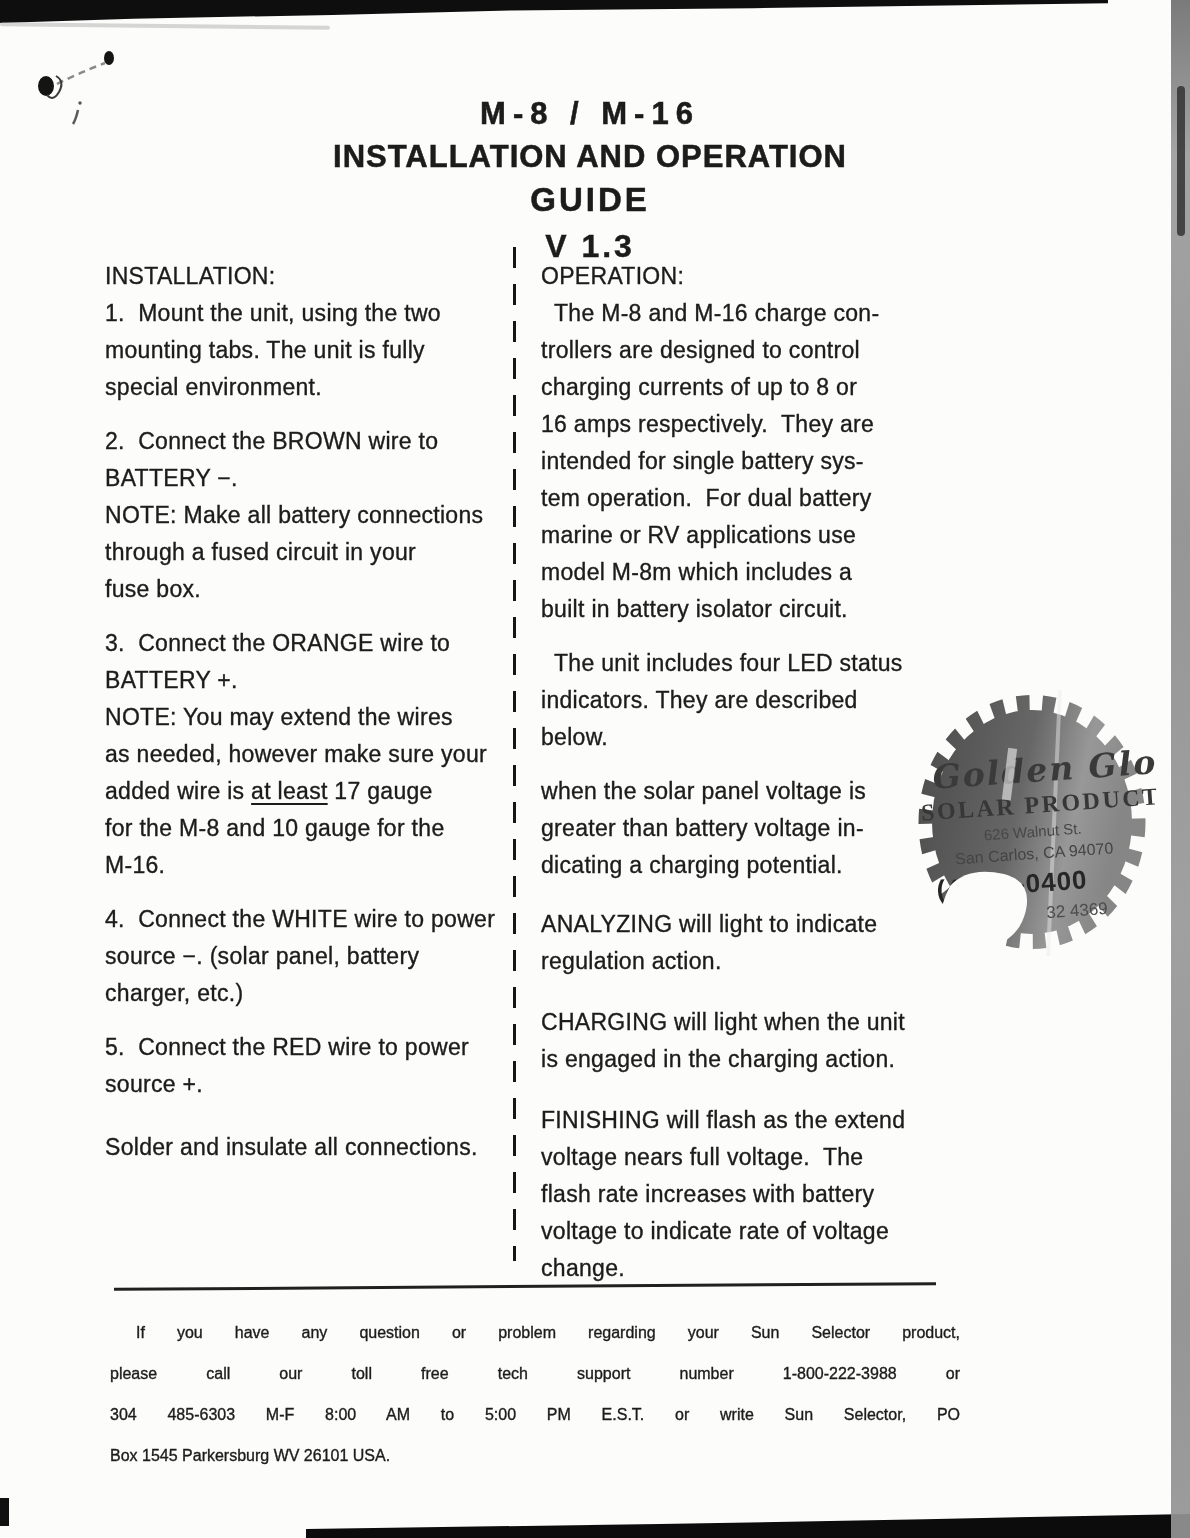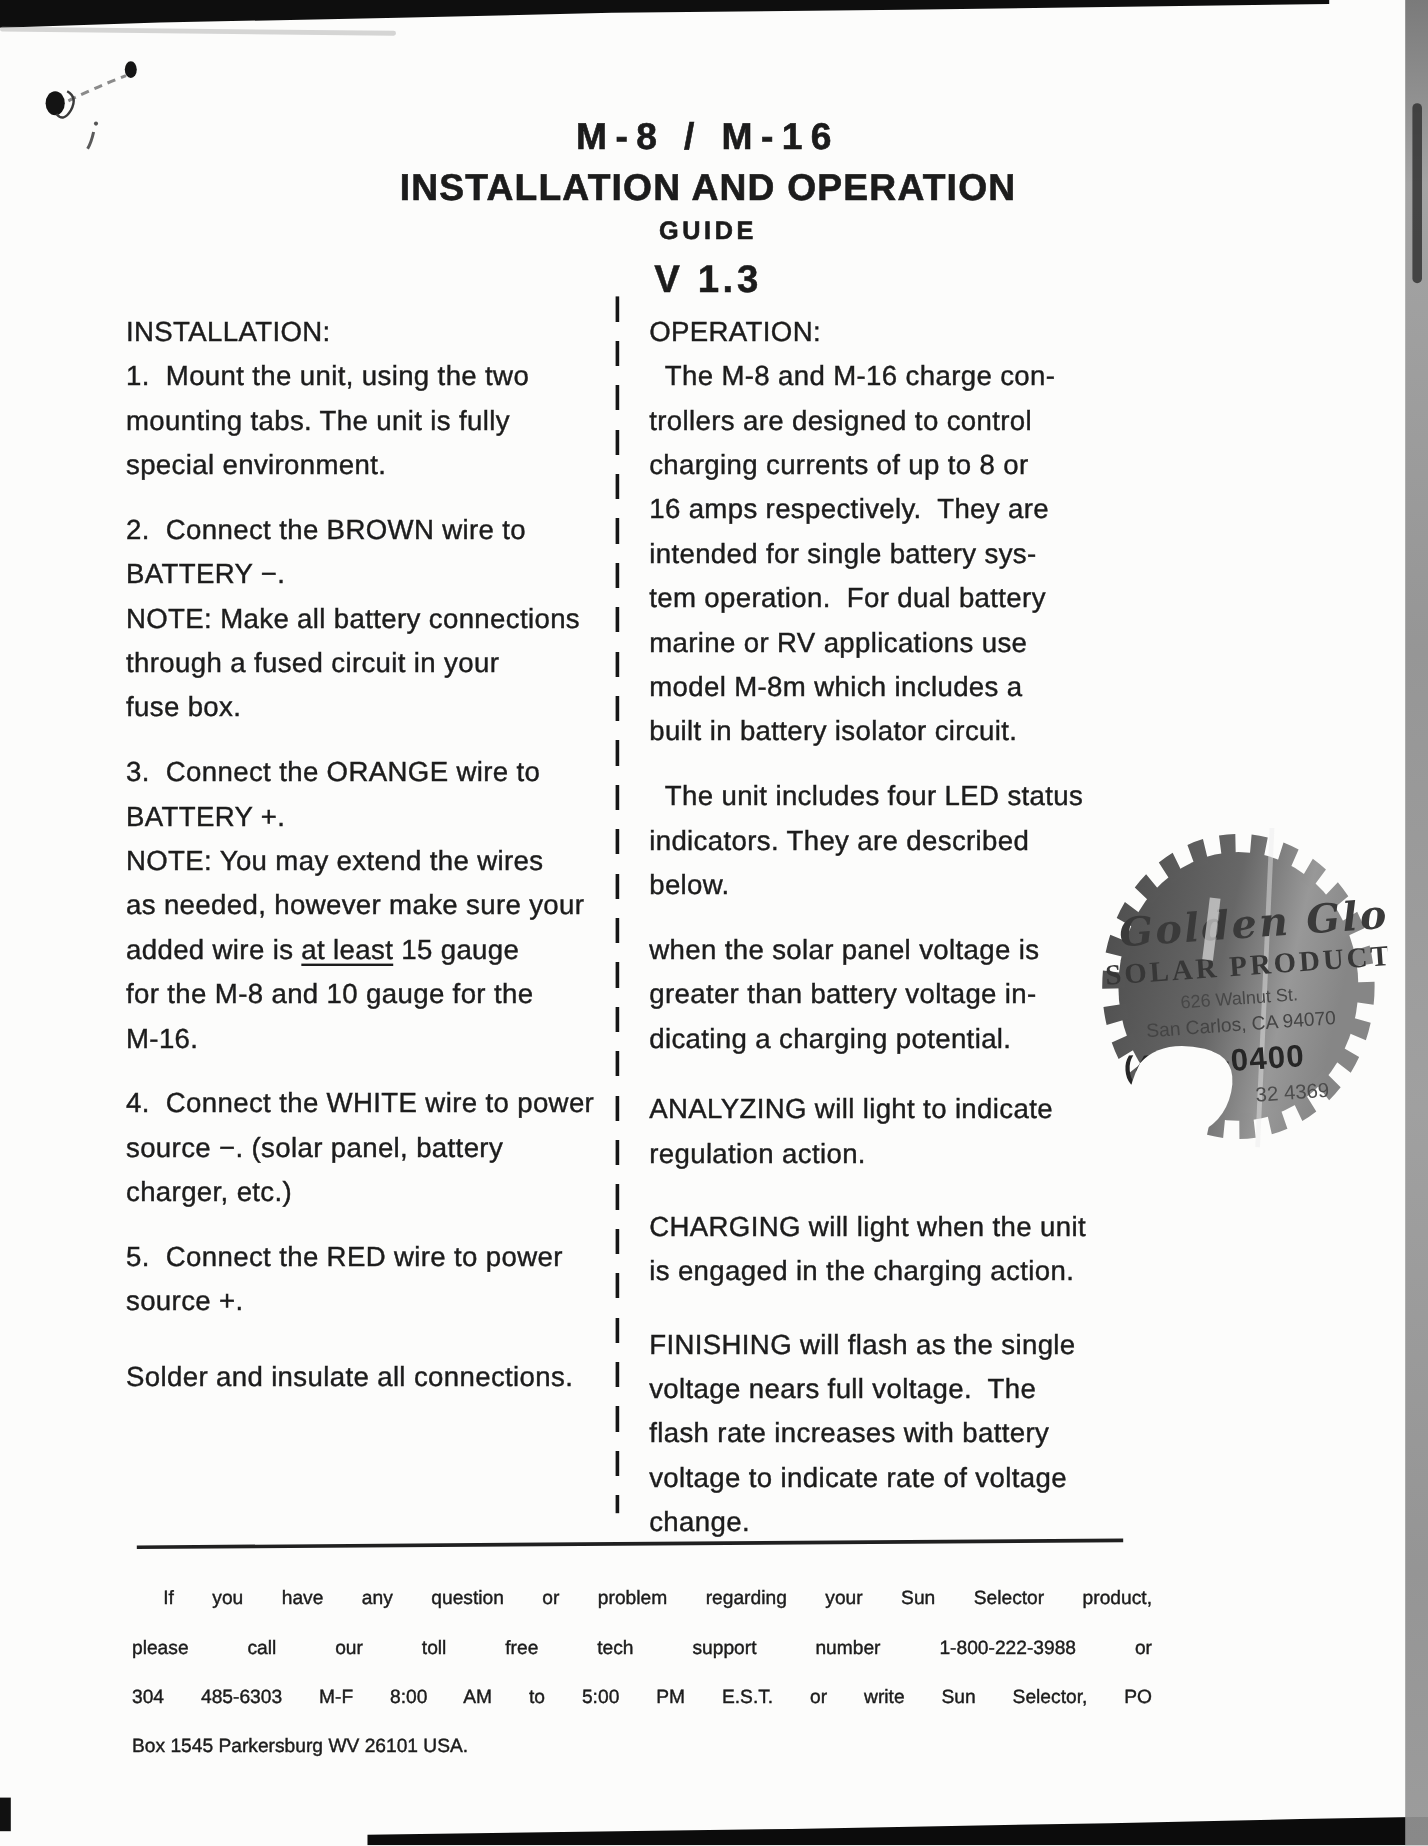--- a/index.html
+++ b/index.html
@@ -22,21 +22,21 @@
     background:linear-gradient(to bottom,#6f6f6f,#9c9c9c 10%,#8d8d8d 35%,#989898 60%,#8c8c8c 85%,#949494);}
   .right-strip-dark{position:absolute;right:5px;top:86px;width:8px;height:150px;background:#2d2d2d;
     border-radius:4px;opacity:.8;}
   .pen-mark{position:absolute;left:25px;top:40px;}
 
   
   .title-block{position:absolute;top:96px;left:0;width:1180px;text-align:center;font-weight:bold;
     -webkit-text-stroke:.5px #161616;}
   .title-l1{font-size:31px;letter-spacing:7px;}
   .title-l2{font-size:31px;letter-spacing:1px;margin-top:7px;}
-  .title-l3{font-size:21px;letter-spacing:3px;margin-top:6px;}
+  .title-l3{font-size:33px;letter-spacing:3px;margin-top:6px;}
   .title-ver{font-size:32px;letter-spacing:3px;margin-top:9px;-webkit-text-stroke:.4px #161616;}
 
   
   .col{position:absolute;top:258px;font-size:23px;line-height:37px;letter-spacing:.3px;
     -webkit-text-stroke:.35px #1c1c1c;}
   .col-left{left:105px;width:406px;}
   .col-right{left:541px;width:414px;}
   .para{margin:0 0 17px 0;}
   .para.tight{margin-bottom:0;}
   .line{white-space:pre;}
@@ -101,21 +101,21 @@
         <div class="line">through a fused circuit in your</div>
         <div class="line">fuse box.</div>
       </div>
     <div class="para">
       <div>
           <div class="line">3.  Connect the ORANGE wire to</div>
           <div class="line">BATTERY +.</div>
           <div class="line">NOTE: You may extend the wires</div>
           <div class="line">as needed, however make sure your</div>
         </div>
-      <div class="line"><span>added wire is </span><span class="u">at least</span><span> 15 gauge</span></div>
+      <div class="line"><span>added wire is </span><span class="u">at least</span><span> 17 gauge</span></div>
       <div>
           <div class="line">for the M-8 and 10 gauge for the</div>
           <div class="line">M-16.</div>
         </div>
     </div>
     <div class="para">
         <div class="line">4.  Connect the WHITE wire to power</div>
         <div class="line">source −. (solar panel, battery</div>
         <div class="line">charger, etc.)</div>
       </div>
@@ -157,21 +157,21 @@
       </div>
     <div class="para" style="margin-bottom:24px">
         <div class="line">ANALYZING will light to indicate</div>
         <div class="line">regulation action.</div>
       </div>
     <div class="para" style="margin-bottom:24px">
         <div class="line">CHARGING will light when the unit</div>
         <div class="line">is engaged in the charging action.</div>
       </div>
     <div class="para">
-        <div class="line">FINISHING will flash as the single</div>
+        <div class="line">FINISHING will flash as the extend</div>
         <div class="line">voltage nears full voltage.  The</div>
         <div class="line">flash rate increases with battery</div>
         <div class="line">voltage to indicate rate of voltage</div>
         <div class="line">change.</div>
       </div>
   </div>
 
   <svg class="stamp" viewBox="0 0 248 284">
     <defs>
       <linearGradient id="sg" x1="0" y1="0" x2="1" y2="0.25">

